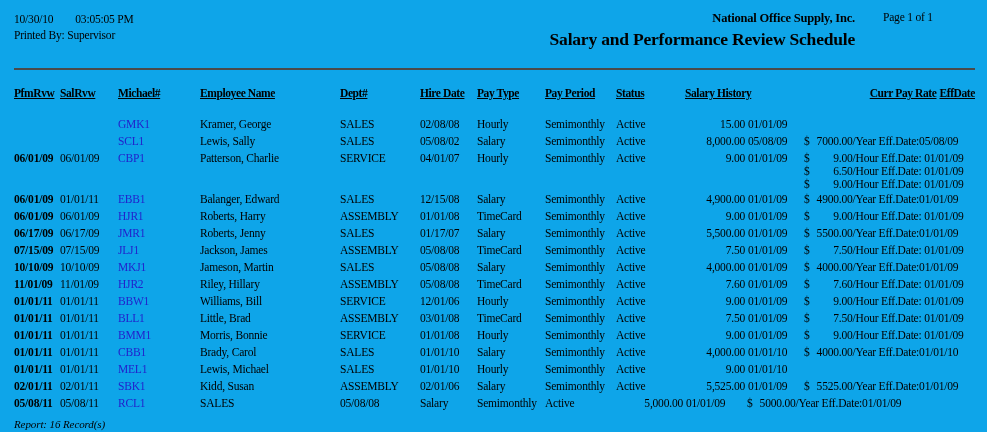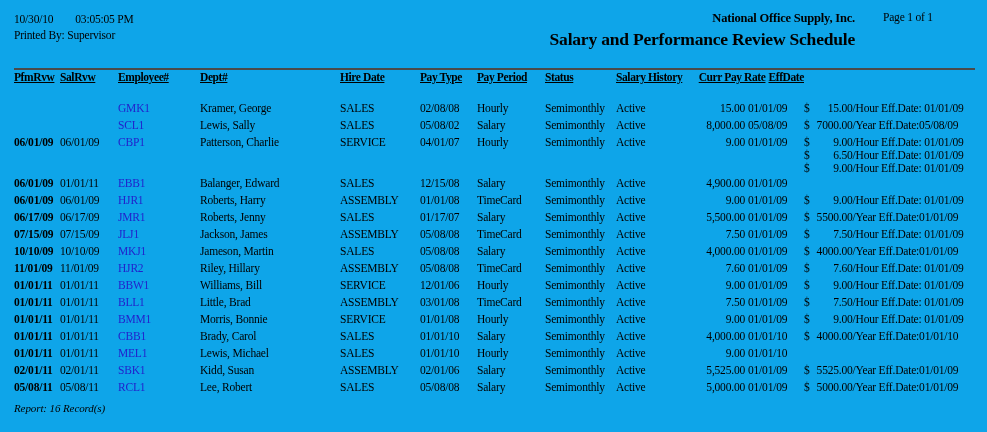--- a/index.html
+++ b/index.html
@@ -24,21 +24,21 @@
   .top-right { width:120px; text-align:left; font-size:11.5px; padding-left:28px; box-sizing:border-box; }
 
   .rule { height:2px; background:#4a4a4a; margin-top:7px; }
 
   
   .grid-row {
     display:grid;
     grid-template-columns:46px 58px 82px 140px 80px 57px 68px 71px 69px 62px 57px 1fr;
     width:961px;
   }
-  .thead { margin-top:0; font-weight:bold; font-size:11.5px; letter-spacing:-0.4px; }
+  .thead { margin-top:16px; font-weight:bold; font-size:11.5px; letter-spacing:-0.4px; }
   .thead .hc { line-height:15px; white-space:nowrap; }
   .thead .hc u, .thead .hc span { text-decoration:underline; }
   .h-rate-eff { display:flex; align-items:baseline; }
   .h-rate-eff .h-rate { margin-left:auto; }
   .h-rate-eff .h-eff { margin-left:3px; }
 
   .rows { margin-top:15px; }
   .row { min-height:17px; font-size:11.5px; }
   .c { line-height:13px; padding-top:2px; white-space:nowrap; overflow:visible; }
   .c.pfm { font-weight:bold; }
@@ -70,21 +70,22 @@
         <div class="report-title">Salary and Performance Review Schedule</div>
       </div>
       <div class="top-right">Page 1 of 1</div>
     </div>
 
     <div class="rule"></div>
 
     <div class="grid-row thead">
       <div class="hc"><span>PfmRvw</span></div>
       <div class="hc"><span>SalRvw</span></div>
-      <div class="hc"><span>Employee#</span></div>
+      <div class="hc"><span>Michael#</span></div>
+      <div class="hc"><span>Employee Name</span></div>
       <div class="hc"><span>Dept#</span></div>
       <div class="hc"><span>Hire Date</span></div>
       <div class="hc"><span>Pay Type</span></div>
       <div class="hc"><span>Pay Period</span></div>
       <div class="hc"><span>Status</span></div>
       <div class="hc"><span>Salary History</span></div>
       <div class="hc h-rate-eff" style="grid-column:span 2;">
         <span class="h-rate">Curr Pay Rate</span>
         <span class="h-eff">EffDate</span>
       </div>
@@ -96,23 +97,20 @@
           <div class="c sal"></div>
           <div class="c emp">GMK1</div>
           <div class="c name">Kramer, George</div>
           <div class="c dept">SALES</div>
           <div class="c hire">02/08/08</div>
           <div class="c ptype">Hourly</div>
           <div class="c pperiod">Semimonthly</div>
           <div class="c status">Active</div>
           <div class="c rate">15.00</div>
           <div class="c eff">01/01/09</div>
-          <div class="c hist">
-            <div class="hl"><span class="d">$</span><span class="a">15.00</span><span class="t">/Hour Eff.Date: 01/01/09</span></div>
-          </div>
         </div>
         <div class="grid-row row">
           <div class="c pfm"></div>
           <div class="c sal"></div>
           <div class="c emp">SCL1</div>
           <div class="c name">Lewis, Sally</div>
           <div class="c dept">SALES</div>
           <div class="c hire">05/08/02</div>
           <div class="c ptype">Salary</div>
           <div class="c pperiod">Semimonthly</div>
@@ -146,20 +144,23 @@
           <div class="c sal">01/01/11</div>
           <div class="c emp">EBB1</div>
           <div class="c name">Balanger, Edward</div>
           <div class="c dept">SALES</div>
           <div class="c hire">12/15/08</div>
           <div class="c ptype">Salary</div>
           <div class="c pperiod">Semimonthly</div>
           <div class="c status">Active</div>
           <div class="c rate">4,900.00</div>
           <div class="c eff">01/01/09</div>
+          <div class="c hist">
+            <div class="hl"><span class="d">$</span><span class="a">4900.00</span><span class="t">/Year Eff.Date:01/01/09</span></div>
+          </div>
         </div>
         <div class="grid-row row">
           <div class="c pfm">06/01/09</div>
           <div class="c sal">06/01/09</div>
           <div class="c emp">HJR1</div>
           <div class="c name">Roberts, Harry</div>
           <div class="c dept">ASSEMBLY</div>
           <div class="c hire">01/01/08</div>
           <div class="c ptype">TimeCard</div>
           <div class="c pperiod">Semimonthly</div>
@@ -325,21 +326,20 @@
           <div class="c rate">5,525.00</div>
           <div class="c eff">01/01/09</div>
           <div class="c hist">
             <div class="hl"><span class="d">$</span><span class="a">5525.00</span><span class="t">/Year Eff.Date:01/01/09</span></div>
           </div>
         </div>
         <div class="grid-row row">
           <div class="c pfm">05/08/11</div>
           <div class="c sal">05/08/11</div>
           <div class="c emp">RCL1</div>
-          <div class="c name">Lee, Robert</div>
           <div class="c dept">SALES</div>
           <div class="c hire">05/08/08</div>
           <div class="c ptype">Salary</div>
           <div class="c pperiod">Semimonthly</div>
           <div class="c status">Active</div>
           <div class="c rate">5,000.00</div>
           <div class="c eff">01/01/09</div>
           <div class="c hist">
             <div class="hl"><span class="d">$</span><span class="a">5000.00</span><span class="t">/Year Eff.Date:01/01/09</span></div>
           </div>

